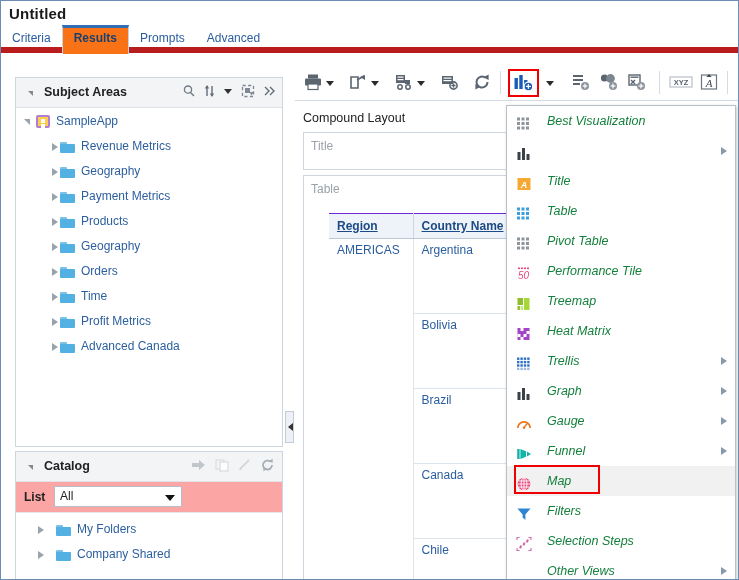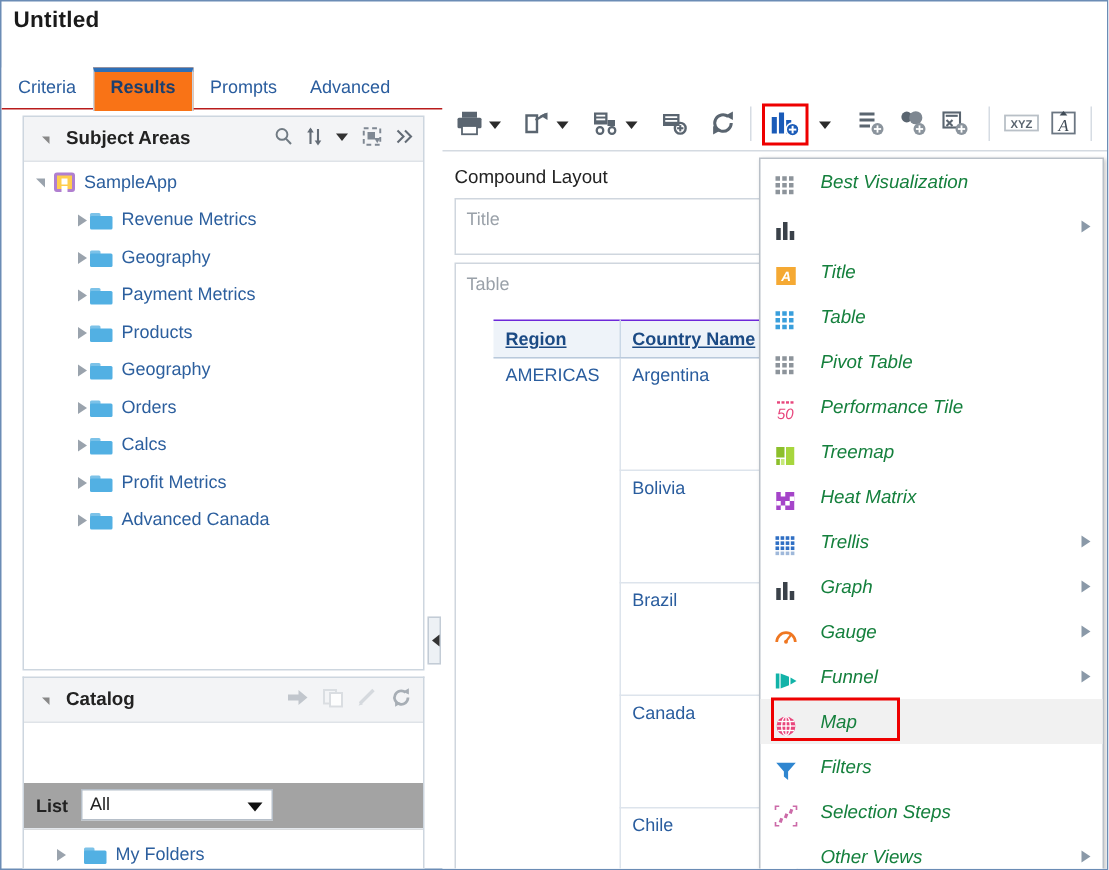--- a/index.html
+++ b/index.html
@@ -21,22 +21,22 @@
 
   
   .page-title {
     position: absolute; left: 8px; top: 4px;
     font-size: 15px; font-weight: bold; color: #1a1a1a;
     letter-spacing: .2px;
   }
 
   
   .tabbar {
-    position: absolute; left: 0; top: 44px; width: 739px; height: 28px;
-    border-bottom: 1px solid #b91c1c;
+    position: absolute; left: 0; top: 24px; width: 739px; height: 28px;
+    border-bottom: 6px solid #b91c1c;
     background: #ffffff;
   }
   .tab {
     position: relative; float: left;
     padding: 6px 11px 6px 11px;
     font-size: 12px; color: #2a5d9e; cursor: pointer;
     line-height: 15px;
   }
   .tab.active {
     color: #1b3f6e; font-weight: bold;
@@ -118,22 +118,21 @@
 
   
   .catalogpane {
     position: absolute; left: 14px; top: 450px;
     width: 268px; height: 129px;
     border: 1px solid #cdd6df; border-bottom: none;
     background: #ffffff;
   }
   .catalog-listrow {
     height: 31px; border-bottom: 1px solid #e3e7ec; position: relative;
-    background: #a3a3a3;
-    margin-top: 40px;
+    background: #fca5a5;
   }
   .catalog-listrow .lbl {
     position: absolute; left: 8px; top: 8px; font-size: 12px;
     font-weight: bold; color: #222;
   }
   .selectbox {
     position: absolute; left: 38px; top: 4px; width: 128px; height: 21px;
     border: 1px solid #b6bfc9; background: #fff; font-size: 12px;
     color: #222; line-height: 19px; padding-left: 5px; cursor: pointer;
   }
@@ -336,21 +335,21 @@
       <div class="tnode" style="padding-left:44px">
         <span class="arrow" style="left:36px"></span>
         <span class="folder-ico"></span><span class="tlabel">Geography</span>
       </div>
       <div class="tnode" style="padding-left:44px">
         <span class="arrow" style="left:36px"></span>
         <span class="folder-ico"></span><span class="tlabel">Orders</span>
       </div>
       <div class="tnode" style="padding-left:44px">
         <span class="arrow" style="left:36px"></span>
-        <span class="folder-ico"></span><span class="tlabel">Calcs</span>
+        <span class="folder-ico"></span><span class="tlabel">Time</span>
       </div>
       <div class="tnode" style="padding-left:44px">
         <span class="arrow" style="left:36px"></span>
         <span class="folder-ico"></span><span class="tlabel">Profit Metrics</span>
       </div>
       <div class="tnode" style="padding-left:44px">
         <span class="arrow" style="left:36px"></span>
         <span class="folder-ico"></span><span class="tlabel">Advanced Canada</span>
       </div>
     </div>

